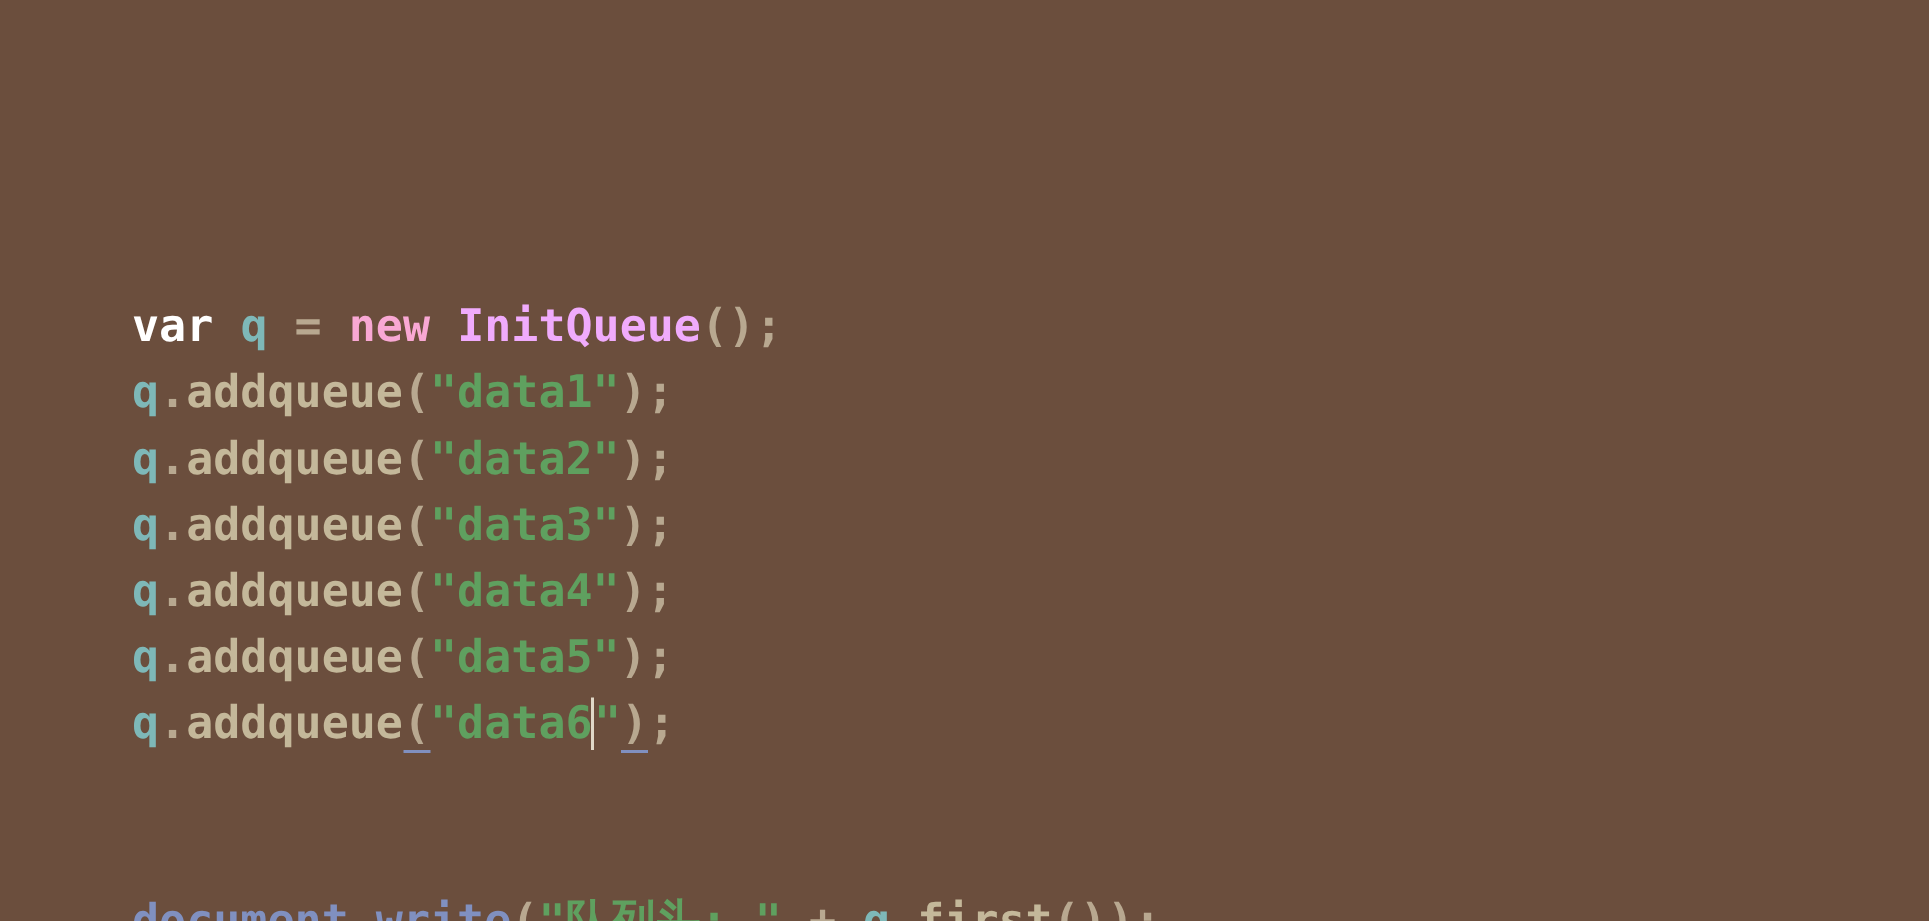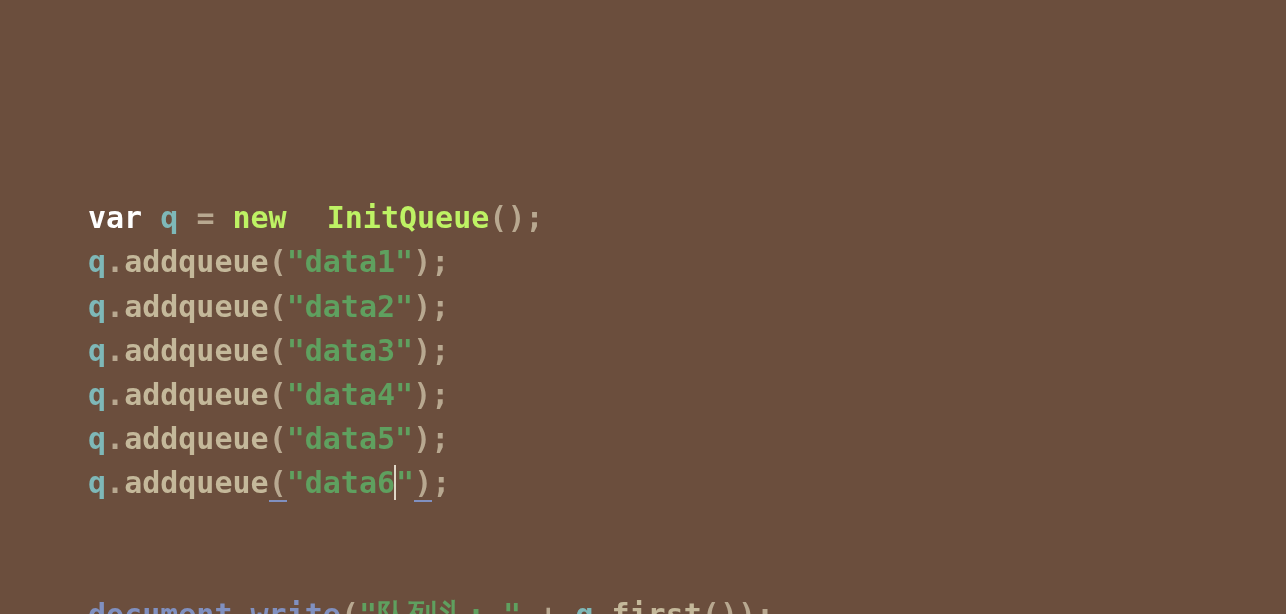--- a/index.html
+++ b/index.html
@@ -10,26 +10,26 @@
       font-weight: bold;
       color: #b8a890;
       padding: 20px 0 0 88px;
       white-space: pre;
       width: 1286px;
       height: 614px;
       overflow: hidden;
       line-height: 1.47;
     }
     .kw-var { color: #ffffff; }
-    .kw-new { color: #bef264; }
+    .kw-new { color: #f9a8d4; }
     .ident { color: #7eb8b8; }
     .op { color: #b8a890; }
     .punc { color: #b8a890; }
     .method { color: #c4b89a; margin-top: 40px; }
-    .func { color: #bef264; margin-left: 22px; }
+    .func { color: #f0abfc; }
     .string { color: #5fa05f; }
     .object { color: #8090c0; }
     .cursor {
       border-left: 2px solid #e0d8c8;
       margin-left: -1px;
       animation: blink 1s step-start infinite;
     }
     .bracket-match {
       border-bottom: 2px solid #8090c0;
     }

